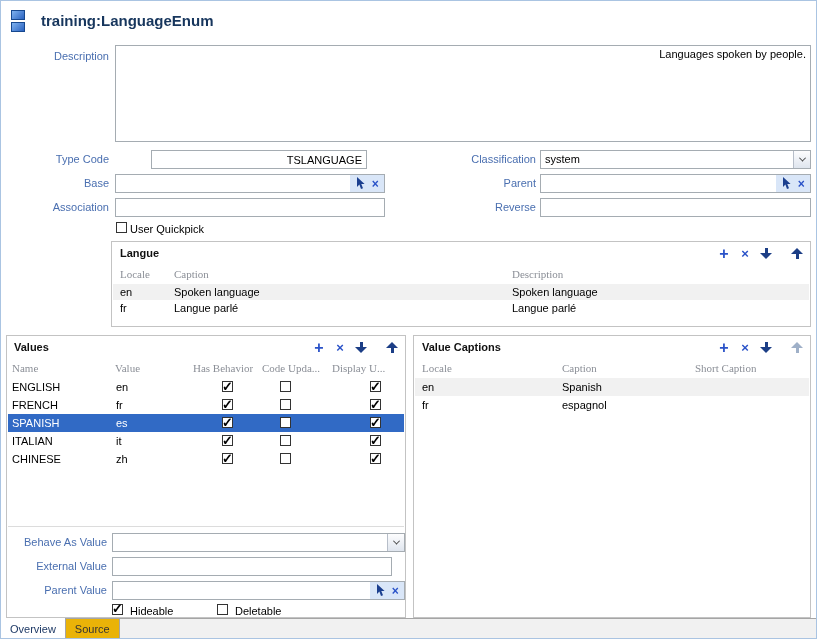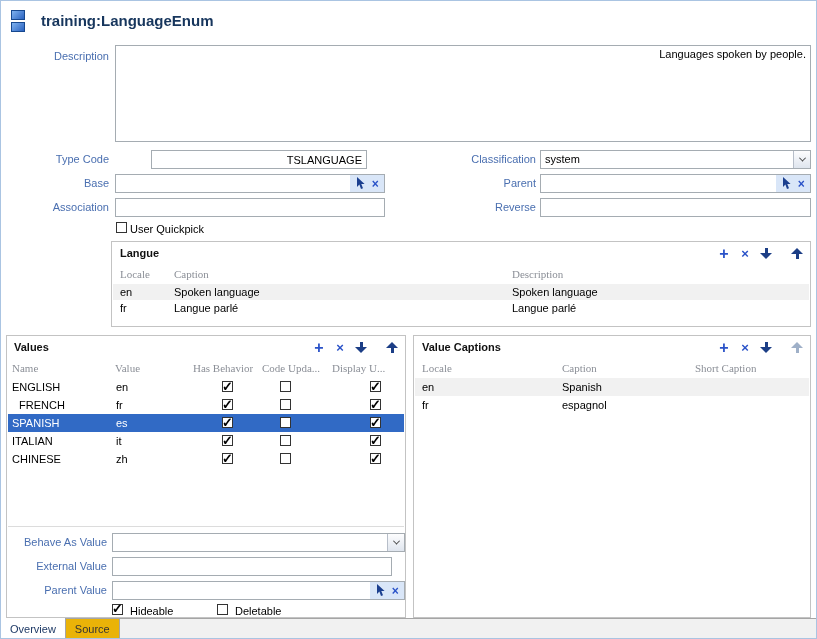--- a/index.html
+++ b/index.html
@@ -179,21 +179,21 @@
     </div>
     <div class="rows">
       <div class="vrow">
         <span class="vcell" style="left:4px">ENGLISH</span>
         <span class="vcell" style="left:108px">en</span>
         <span class="cb gridcb checked" style="left:214px"></span>
         <span class="cb gridcb" style="left:272px"></span>
         <span class="cb gridcb checked" style="left:362px"></span>
       </div>
       <div class="vrow">
-        <span class="vcell" style="left:11px">FRENCH</span>
+        <span class="vcell" style="left:4px">FRENCH</span>
         <span class="vcell" style="left:108px">fr</span>
         <span class="cb gridcb checked" style="left:214px"></span>
         <span class="cb gridcb" style="left:272px"></span>
         <span class="cb gridcb checked" style="left:362px"></span>
       </div>
       <div class="vrow selected">
         <span class="vcell" style="left:4px">SPANISH</span>
         <span class="vcell" style="left:108px">es</span>
         <span class="cb gridcb checked" style="left:214px"></span>
         <span class="cb gridcb" style="left:272px"></span>

